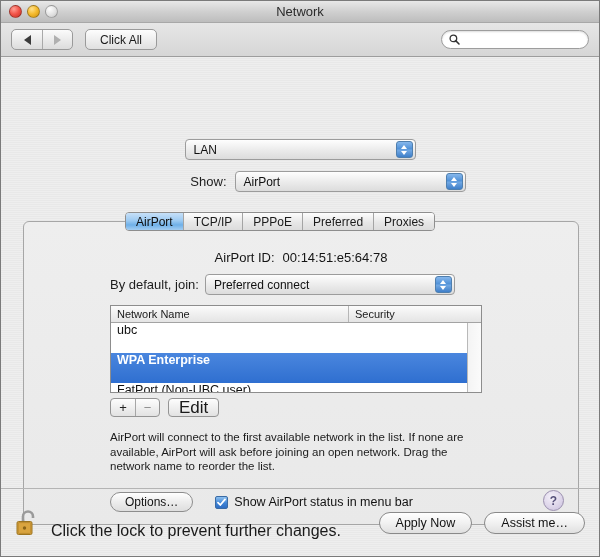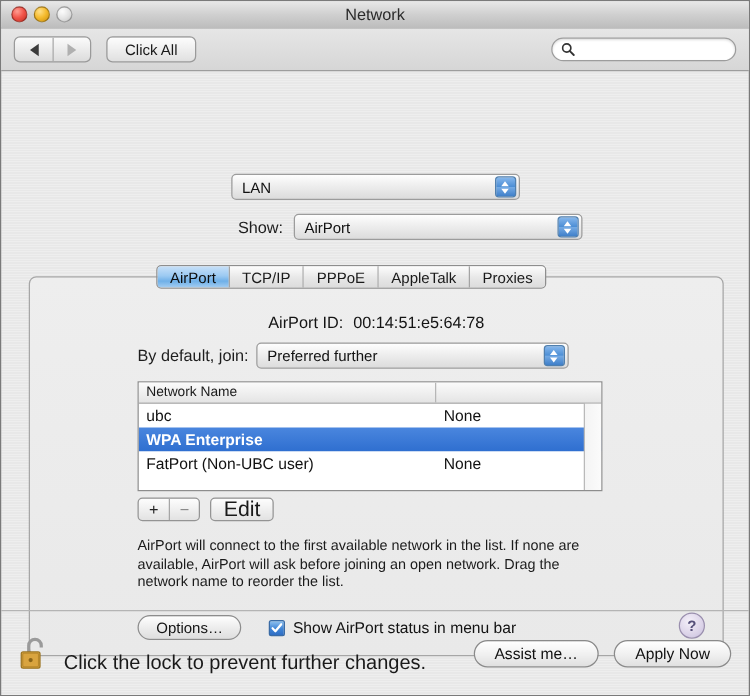--- a/index.html
+++ b/index.html
@@ -263,24 +263,25 @@
     display: flex;
     align-items: center;
     padding-left: 6px;
   }
   .nethead .col.name { flex: 0 0 238px; border-right: 1px solid #b6b6b6; }
   .nethead .col.sec  { flex: 1 1 auto; }
 
   .netbody { flex: 1 1 auto; position: relative; }
   .netrow {
     display: flex;
-    height: 19px;
-    align-items: center;
+    height: 30px;
+    align-items: flex-start;
     font-size: 12.5px;
     color: #111;
+    flex-direction: column;
   }
   .netrow .cname { flex: 0 0 238px; padding-left: 6px; }
   .netrow .csec  { flex: 1 1 auto; padding-left: 6px; }
   .netrow.selected {
     background: linear-gradient(to bottom, #4a86de 0%, #2f6fd0 100%);
     color: #ffffff;
     font-weight: bold;
   }
 
   .netscroll {
@@ -484,31 +485,32 @@
 
     <div class="tabpanel">
 
       <div class="airport-id">
         <span>AirPort ID:</span><span class="val">00:14:51:e5:64:78</span>
       </div>
 
       <div class="joinrow">
         <div class="rowlabel">By default, join:</div>
         <div class="popup">
-          <span>Preferred further</span>
+          <span>Preferred connect</span>
           <span class="stepper">
             <span class="up"></span>
               <span class="down"></span>
           </span>
         </div>
       </div>
 
       <div class="netlist">
         <div class="nethead">
           <div class="col name">Network Name</div>
+          <div class="col sec">Security</div>
         </div>
         <div class="netbody">
           <div class="netrow">
             <span class="cname">ubc</span>
             <span class="csec">None</span>
           </div>
           <div class="netrow selected">
             <span class="csec">WPA Enterprise</span>
           </div>
           <div class="netrow">
@@ -541,34 +543,34 @@
         </div>
       </div>
 
       <div class="helpbtn">?</div>
     </div>
 
     <div class="tabbar">
       <div class="tab selected">AirPort</div>
       <div class="tab">TCP/IP</div>
       <div class="tab">PPPoE</div>
-      <div class="tab">AppleTalk</div>
+      <div class="tab">Preferred</div>
       <div class="tab">Proxies</div>
     </div>
 
     <div class="bottombar">
       <div class="lockarea">
         <svg width="26" height="30" viewBox="0 0 26 30">
           <path d="M8 14 V8.5 A5 5 0 0 1 18 8.5 V10" fill="none" stroke="#9a9a9a" stroke-width="2.6"></path>
           <rect x="2" y="13.5" width="15" height="13" rx="1.5" fill="#d9a43f" stroke="#9c7420" stroke-width="1"></rect>
           <rect x="3.2" y="14.6" width="12.6" height="10.8" rx="1" fill="none" stroke="#b8882c" stroke-width="0.9"></rect>
           <circle cx="9.5" cy="20" r="1.7" fill="#8a6418"></circle>
         </svg>
         <span class="locktext">Click the lock to prevent further changes.</span>
       </div>
       <div class="bottombtns">
+        <div class="capsule">Apply Now</div>
         <div class="capsule">Assist me…</div>
-        <div class="capsule">Apply Now</div>
       </div>
     </div>
 
   </div>
 </div>
 
 </body></html>

